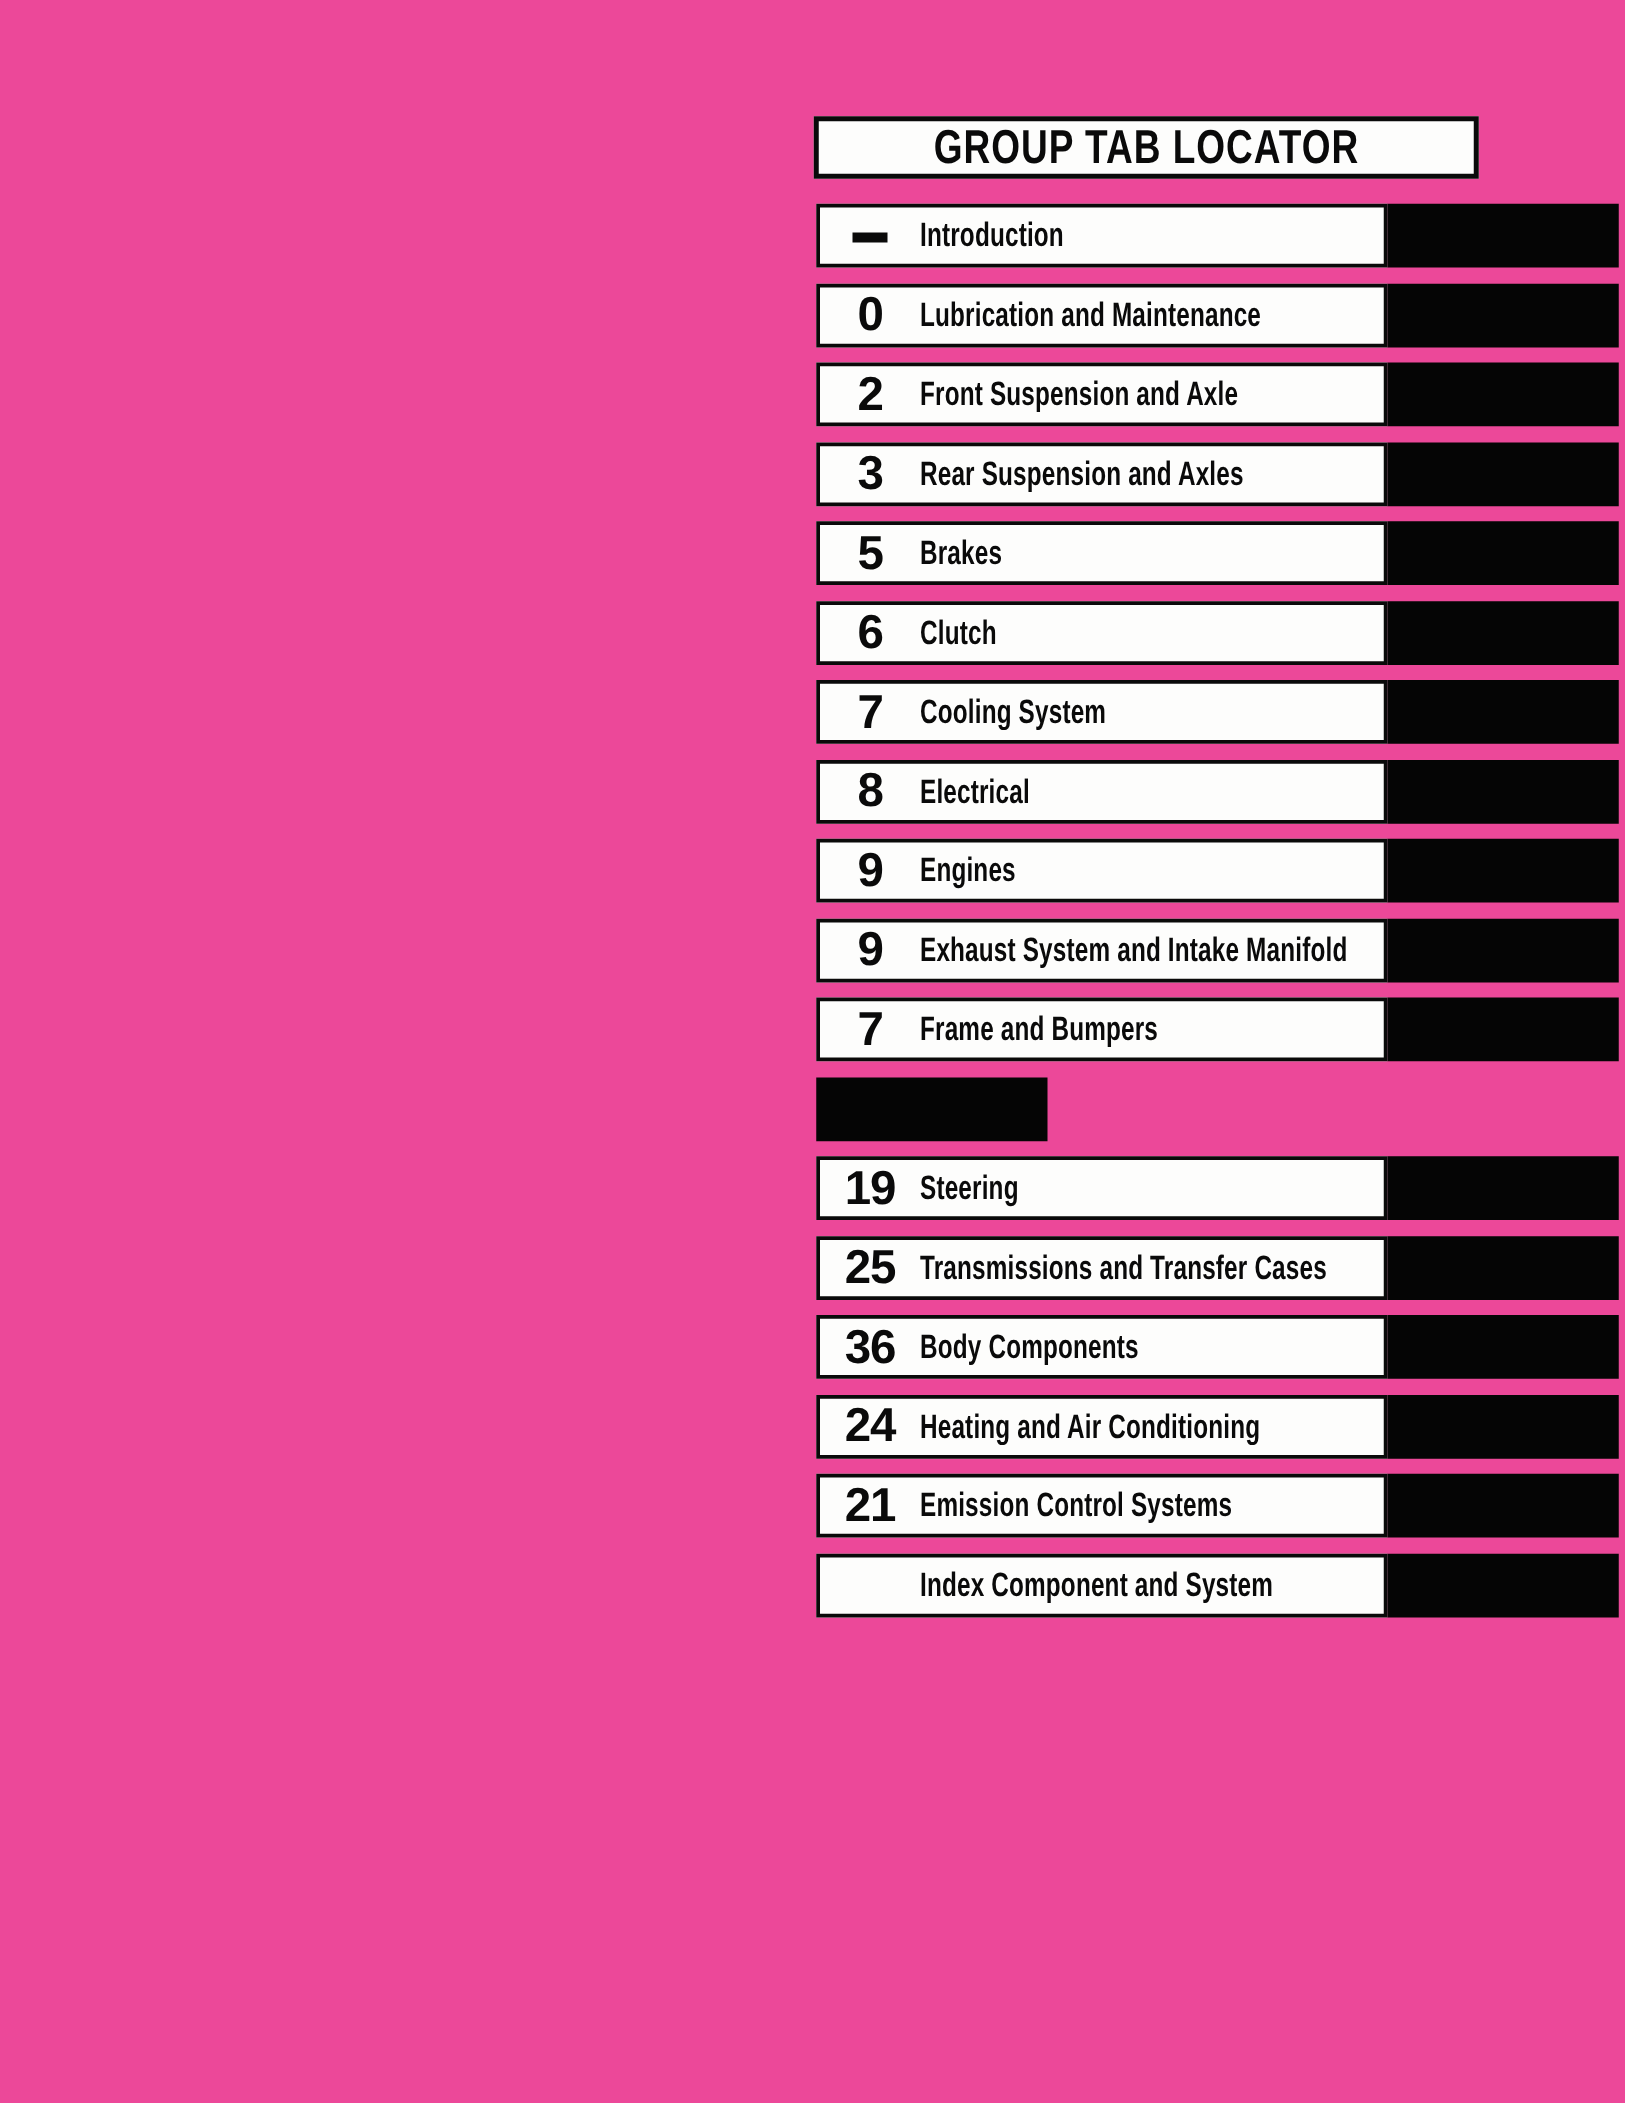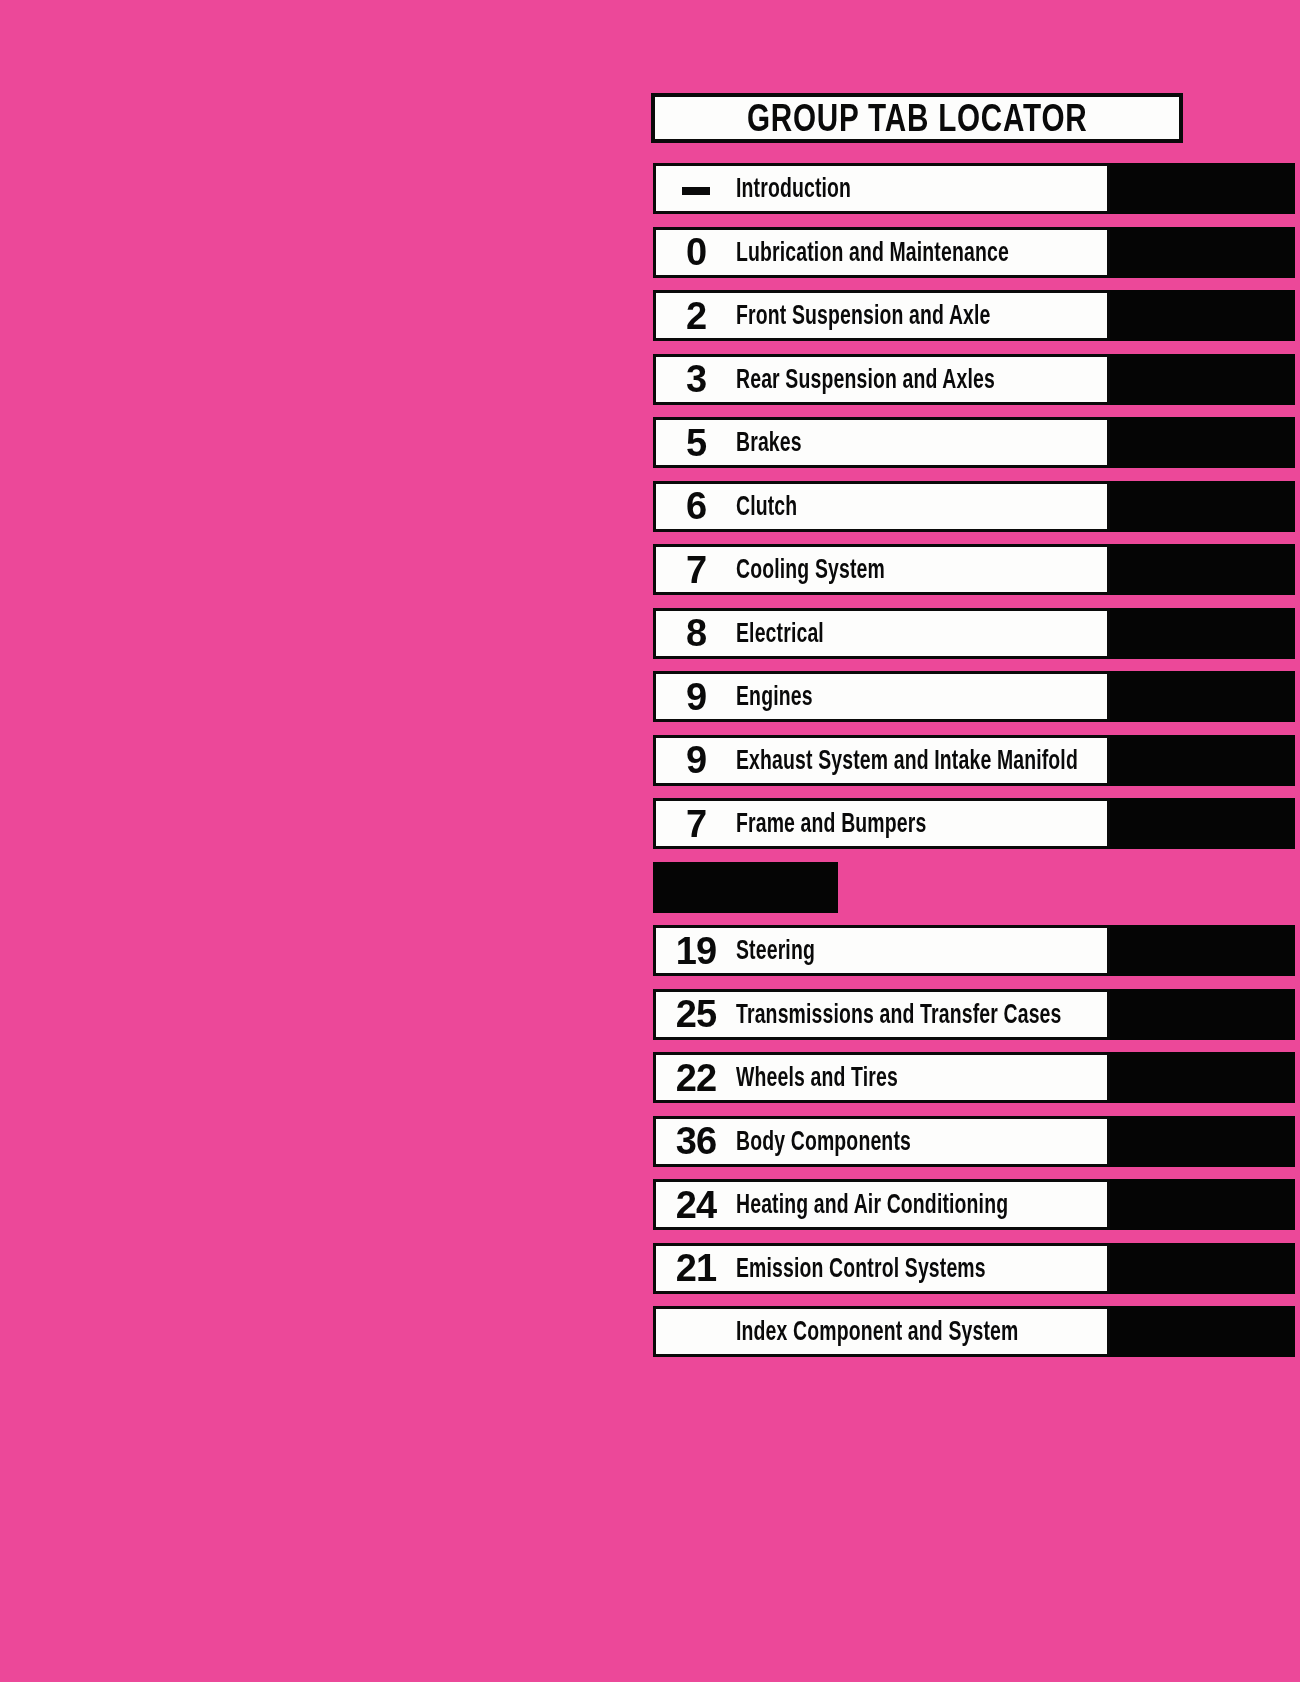--- a/index.html
+++ b/index.html
@@ -207,27 +207,20 @@
   </div>
 
   <div class="row">
     <div class="group-box">
       <span class="group-number">25</span>
       <span class="group-label">Transmissions and Transfer Cases</span>
     </div>
     <div class="tab-marker"></div>
   </div>
 
-  <div class="row">
-    <div class="group-box">
-      <span class="group-number">22</span>
-      <span class="group-label">Wheels and Tires</span>
-    </div>
-    <div class="tab-marker"></div>
-  </div>
 
   <div class="row">
     <div class="group-box">
       <span class="group-number">36</span>
       <span class="group-label">Body Components</span>
     </div>
     <div class="tab-marker"></div>
   </div>
 
   <div class="row">

